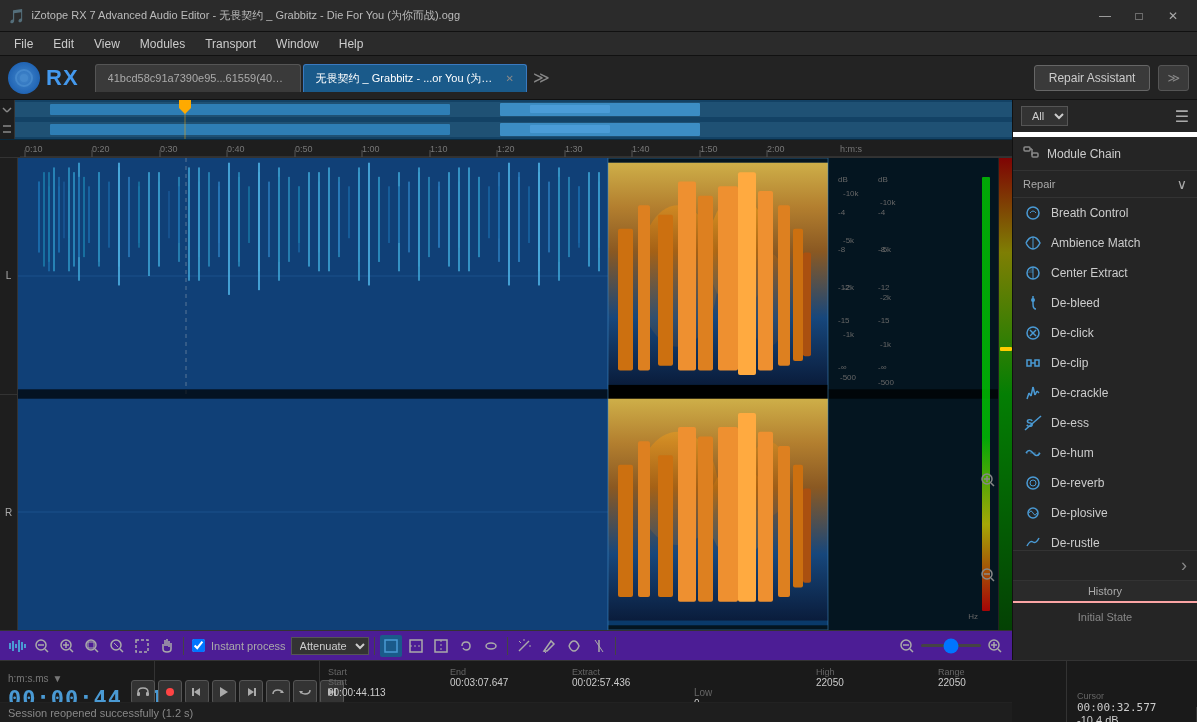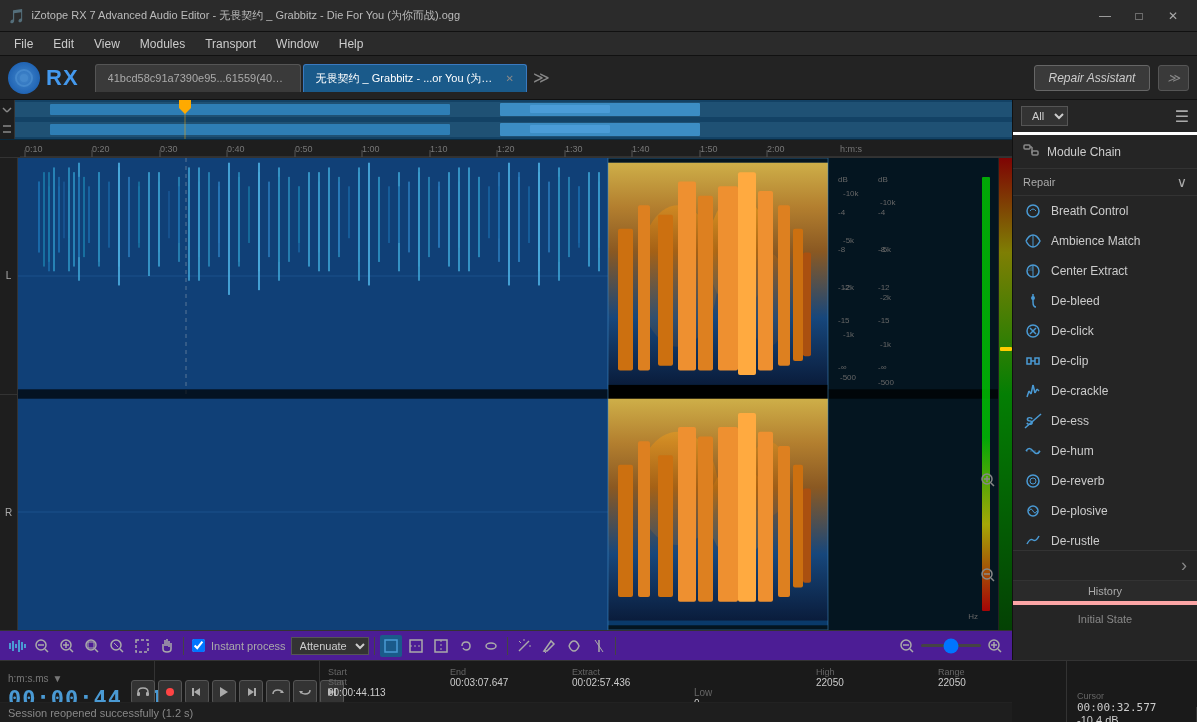--- a/index.html
+++ b/index.html
@@ -21,21 +21,21 @@
     
     #toolbar { height: 44px; background: #232323; display: flex; align-items: center; padding: 0 8px; gap: 8px; border-bottom: 1px solid #111; }
     #logo-area { display: flex; align-items: center; gap: 6px; margin-right: 8px; }
     .logo-circle { width: 32px; height: 32px; border-radius: 50%; background: radial-gradient(circle, #4488cc, #1155aa); display: flex; align-items: center; justify-content: center; font-size: 10px; color: white; font-weight: bold; }
     .logo-text { font-size: 22px; font-weight: bold; color: #4499ee; letter-spacing: 1px; }
     .tab-bar { display: flex; align-items: center; gap: 2px; flex: 1; overflow: hidden; }
     .tab { height: 28px; padding: 0 12px; background: #3a3a3a; color: #aaa; font-size: 11px; display: flex; align-items: center; gap: 6px; cursor: pointer; border-radius: 3px 3px 0 0; border: 1px solid #555; border-bottom: none; }
     .tab.active { background: #1a5a8a; color: #fff; border-color: #3a7ac0; }
     .tab .close-x { font-size: 10px; color: #888; cursor: pointer; margin-left: 4px; }
     .tab-overflow { color: #888; font-size: 16px; cursor: pointer; margin-left: 4px; }
-    .repair-btn { margin-left: auto; background: #3a3a3a; border: 1px solid #666; color: #ccc; font-size: 12px; padding: 5px 14px; cursor: pointer; border-radius: 3px; font-style: italic; }
+    .repair-btn { margin-left: auto; background: #3a3a3a; border: 1px solid #666; color: #ccc; font-size: 12px; padding: 5px 14px; cursor: pointer; border-radius: 3px; }
 
     
     #content { display: flex; flex: 1; overflow: hidden; }
 
     
     #editor { flex: 1; display: flex; flex-direction: column; background: #1a1a1a; overflow: hidden; }
 
     
     #overview { height: 40px; background: #0d3a5a; border-bottom: 1px solid #0a2a3f; position: relative; overflow: hidden; cursor: pointer; }
 
@@ -573,21 +573,21 @@
               <line x1="7" y1="4" x2="7" y2="10" stroke="#aaa" stroke-width="1.5"></line>
               <line x1="4" y1="7" x2="10" y2="7" stroke="#aaa" stroke-width="1.5"></line>
             </svg>
         </button>
       </div>
 
     </div>
 
     <div id="right-panel">
 
-      <div id="right-panel-header" style="padding:6px 8px;display:flex;align-items:center;justify-content:space-between;border-bottom:3px solid #ffffff;">
+      <div id="right-panel-header" style="padding:6px 8px;display:flex;align-items:center;justify-content:space-between;border-bottom:5px solid #ffffff;">
         <select class="all-select" style="background:#333;border:1px solid #555;color:#ccc;font-size:11px;padding:2px 6px;">
           <option>All</option>
         </select>
         <button class="panel-menu-btn" style="background:none;border:none;color:#aaa;cursor:pointer;font-size:16px;">☰</button>
       </div>
 
       <div id="module-chain" style="padding:7px 10px;display:flex;align-items:center;gap:8px;border-bottom:1px solid #333;cursor:pointer;">
         <span>
           <svg width="16" height="16" viewBox="0 0 16 16">
               <rect x="1" y="3" width="6" height="4" rx="1" fill="none" stroke="#888" stroke-width="1.5"></rect>
@@ -732,21 +732,21 @@
           <span>De-rustle</span>
         </div>
 
       </div>
 
       <div style="padding:4px 10px;border-top:1px solid #333;display:flex;justify-content:flex-end;">
         <button style="background:none;border:none;color:#888;font-size:18px;cursor:pointer;">›</button>
       </div>
 
       <div id="history-panel" style="border-top:1px solid #333;">
-        <div id="history-title" style="padding:4px 8px;font-size:11px;color:#aaa;background:#2a2a2a;border-bottom:4px solid #fca5a5;text-align:center;">History</div>
+        <div id="history-title" style="padding:4px 8px;font-size:11px;color:#aaa;background:#2a2a2a;border-bottom:2px solid #fca5a5;text-align:center;">History</div>
         <div id="history-content" style="padding:8px;color:#888;font-size:11px;text-align:center;cursor:pointer;">Initial State</div>
       </div>
     </div>
   </div>
 
   <div id="status-bar" style="height:62px;background:#1a1a1a;border-top:1px solid #333;display:flex;align-items:stretch;">
 
     <div id="time-display" style="width:155px;border-right:1px solid #333;display:flex;flex-direction:column;justify-content:center;padding:4px 8px;">
       <div style="display:flex;align-items:center;gap:4px;margin-bottom:2px;">
         <span style="font-size:10px;color:#777;">h:m:s.ms</span>

